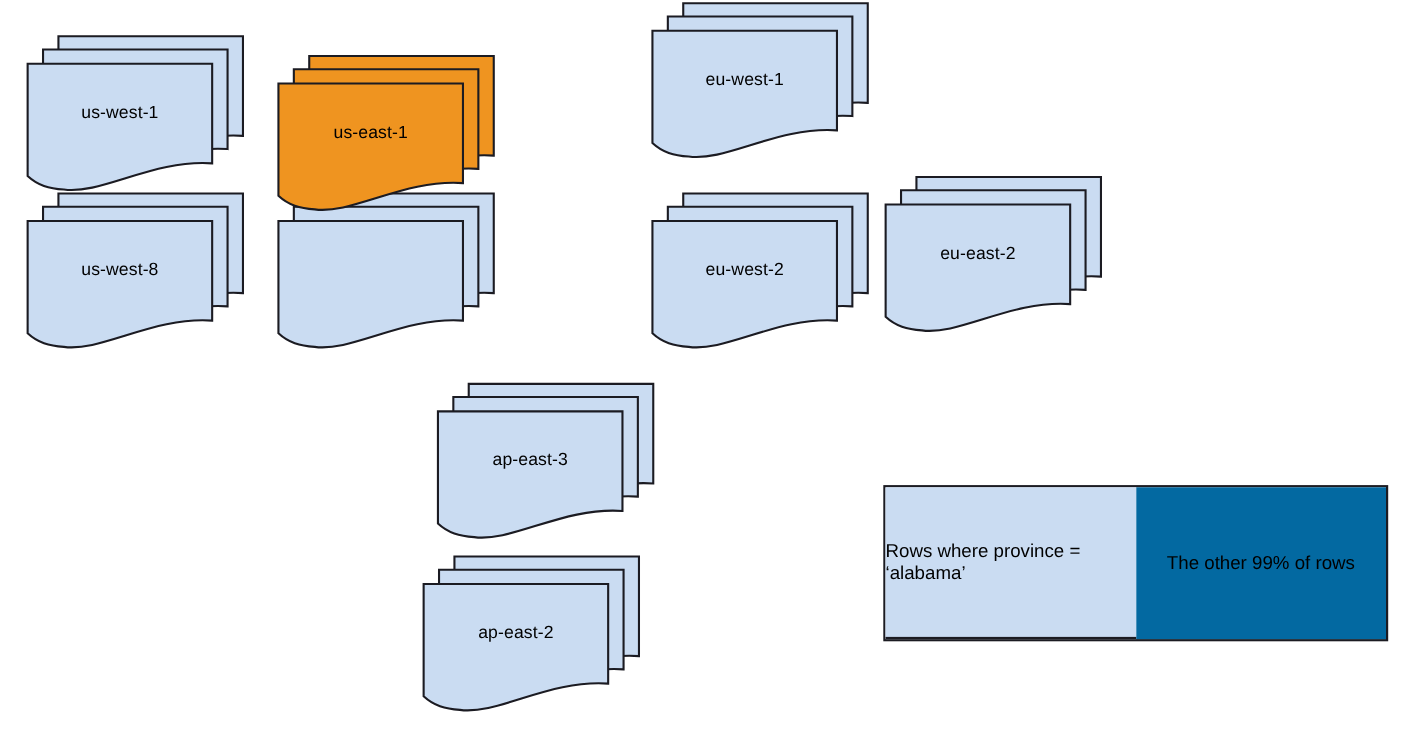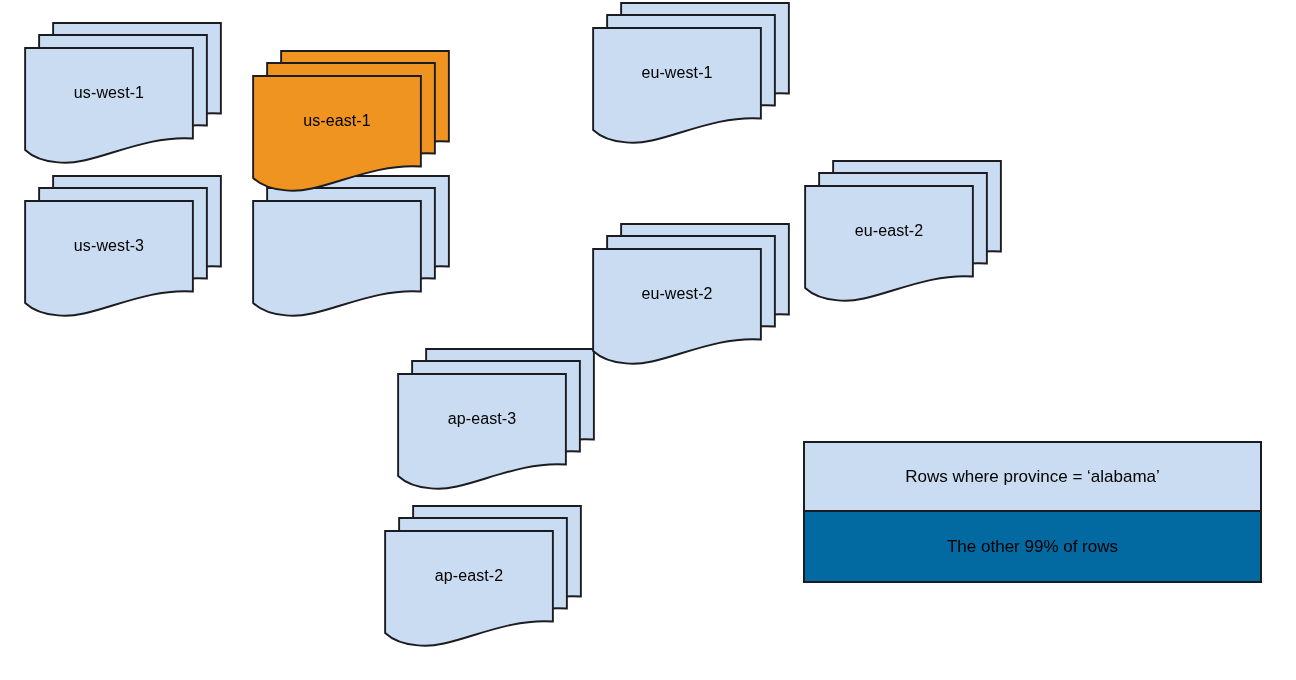--- a/index.html
+++ b/index.html
@@ -68,41 +68,41 @@
   
   #legend {
     position: absolute;
     left: 803px;
     top: 441px;
     width: 459px;
     height: 142px;
     border: 2px solid #1b1b22;
     box-sizing: border-box;
     display: flex;
-    flex-direction: column;
+    flex-direction: row;
   }
   #legend .legend-row {
     flex: 1 1 50%;
     display: flex;
     align-items: center;
     justify-content: center;
     font-size: 17px;
     color: #000000;
     box-sizing: border-box;
   }
   #legend .legend-row.row-top {
     border-bottom: 2px solid #1b1b22;
   }
 </style>
 </head>
 <body style="background: rgb(255, 255, 255);">
 
 <div id="canvas">
 
-  <div class="stack" style="left: 20px; top: 22px;">
+  <div class="stack" style="left: 20px; top: 32px;">
       <div class="layer l0">
         <svg viewBox="0 0 178 128" width="178" height="128">
           <path d="M 1 1 L 177 1 L 177 96 C 121.04 92, 71.2 126, 35.6 121 C 21.36 120, 10.68 117, 1 108 Z" fill="#cadcf2" stroke="#1b1b22" stroke-width="2" stroke-linejoin="miter"></path>
         </svg>
       </div>
       <div class="layer l1">
         <svg viewBox="0 0 178 128" width="178" height="128">
           <path d="M 1 1 L 177 1 L 177 96 C 121.04 92, 71.2 126, 35.6 121 C 21.36 120, 10.68 117, 1 108 Z" fill="#cadcf2" stroke="#1b1b22" stroke-width="2" stroke-linejoin="miter"></path>
         </svg>
       </div>
@@ -158,40 +158,40 @@
       <div class="layer l1">
         <svg viewBox="0 0 178 128" width="178" height="128">
           <path d="M 1 1 L 177 1 L 177 96 C 121.04 92, 71.2 126, 35.6 121 C 21.36 120, 10.68 117, 1 108 Z" fill="#cadcf2" stroke="#1b1b22" stroke-width="2" stroke-linejoin="miter"></path>
         </svg>
       </div>
       <div class="layer l2">
         <svg viewBox="0 0 178 128" width="178" height="128">
           <path d="M 1 1 L 177 1 L 177 96 C 121.04 92, 71.2 126, 35.6 121 C 21.36 120, 10.68 117, 1 108 Z" fill="#cadcf2" stroke="#1b1b22" stroke-width="2" stroke-linejoin="miter"></path>
         </svg>
       </div>
-      <div class="stack-label">us-west-3</div>
+      <div class="stack-label">us-west-8</div>
     </div>
     <div class="stack" style="left: 248px; top: 175px;">
       <div class="layer l0">
         <svg viewBox="0 0 178 128" width="178" height="128">
           <path d="M 1 1 L 177 1 L 177 96 C 121.04 92, 71.2 126, 35.6 121 C 21.36 120, 10.68 117, 1 108 Z" fill="#cadcf2" stroke="#1b1b22" stroke-width="2" stroke-linejoin="miter"></path>
         </svg>
       </div>
       <div class="layer l1">
         <svg viewBox="0 0 178 128" width="178" height="128">
           <path d="M 1 1 L 177 1 L 177 96 C 121.04 92, 71.2 126, 35.6 121 C 21.36 120, 10.68 117, 1 108 Z" fill="#cadcf2" stroke="#1b1b22" stroke-width="2" stroke-linejoin="miter"></path>
         </svg>
       </div>
       <div class="layer l2">
         <svg viewBox="0 0 178 128" width="178" height="128">
           <path d="M 1 1 L 177 1 L 177 96 C 121.04 92, 71.2 126, 35.6 121 C 21.36 120, 10.68 117, 1 108 Z" fill="#cadcf2" stroke="#1b1b22" stroke-width="2" stroke-linejoin="miter"></path>
         </svg>
       </div>
     </div>
-    <div class="stack" style="left: 588px; top: 175px; margin-top: 48px;">
+    <div class="stack" style="left: 588px; top: 175px;">
       <div class="layer l0">
         <svg viewBox="0 0 178 128" width="178" height="128">
           <path d="M 1 1 L 177 1 L 177 96 C 121.04 92, 71.2 126, 35.6 121 C 21.36 120, 10.68 117, 1 108 Z" fill="#cadcf2" stroke="#1b1b22" stroke-width="2" stroke-linejoin="miter"></path>
         </svg>
       </div>
       <div class="layer l1">
         <svg viewBox="0 0 178 128" width="178" height="128">
           <path d="M 1 1 L 177 1 L 177 96 C 121.04 92, 71.2 126, 35.6 121 C 21.36 120, 10.68 117, 1 108 Z" fill="#cadcf2" stroke="#1b1b22" stroke-width="2" stroke-linejoin="miter"></path>
         </svg>
       </div>

